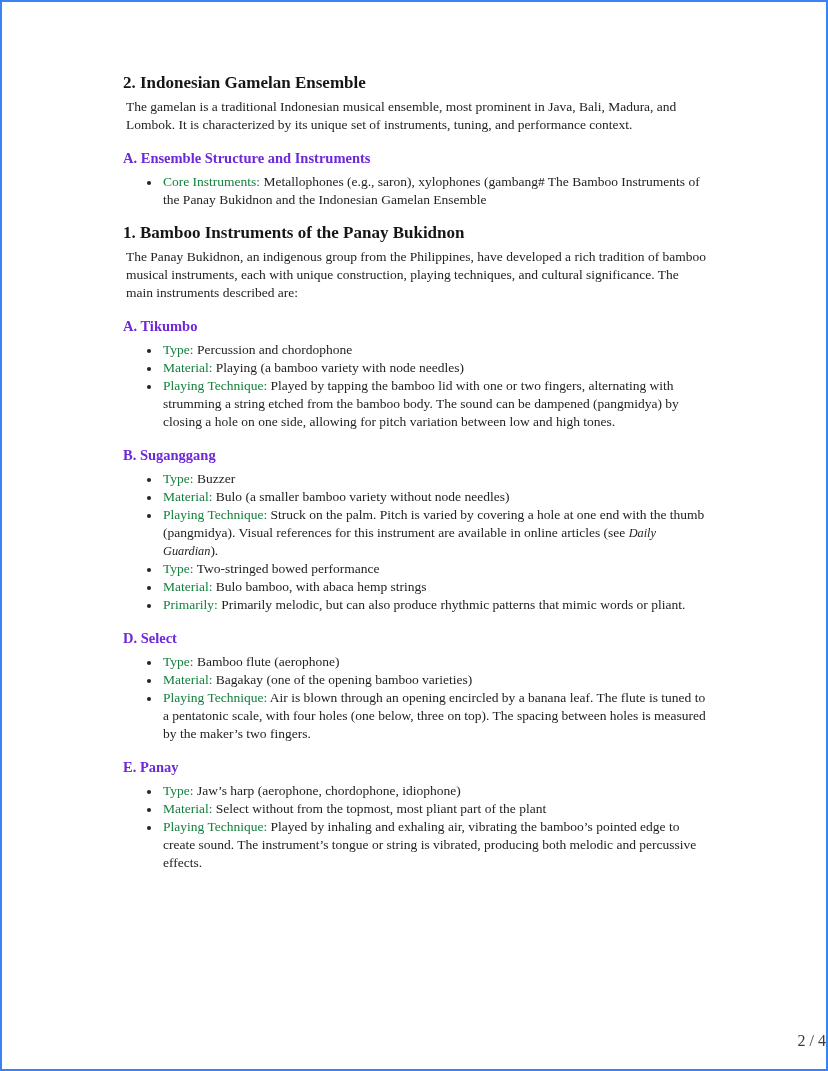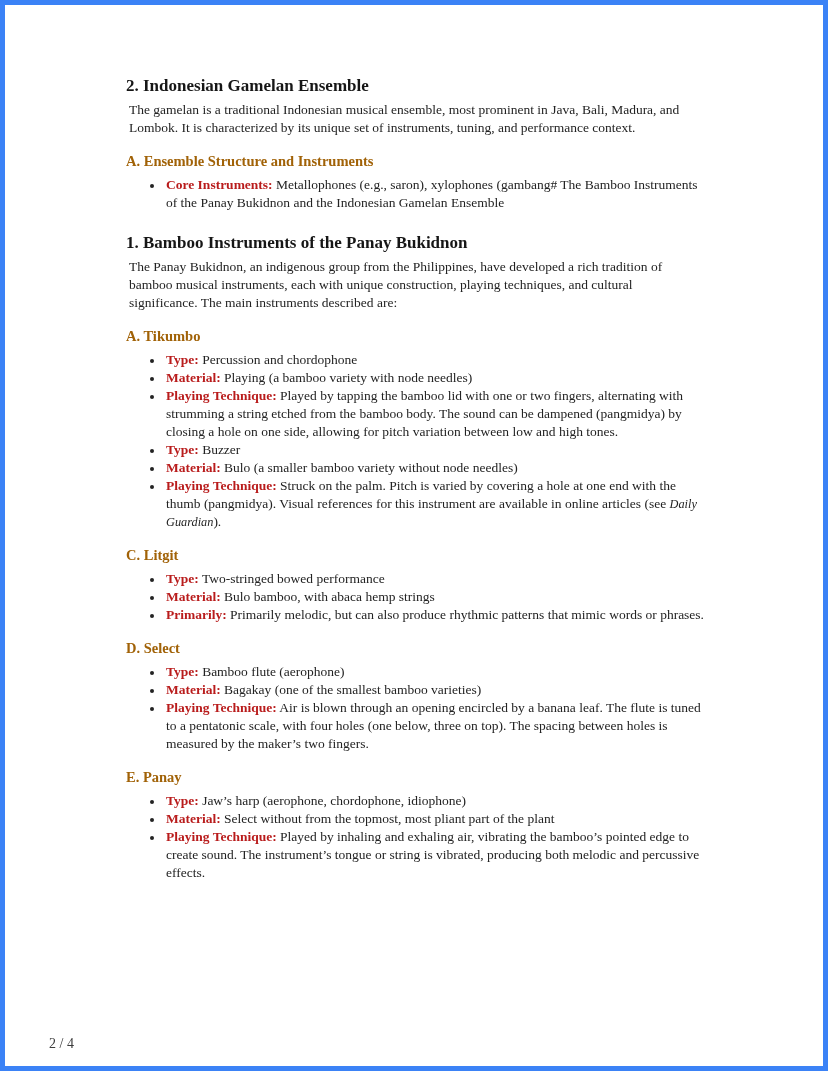--- a/index.html
+++ b/index.html
@@ -8,69 +8,68 @@
       width: 828px;
       height: 1071px;
       background: #f6f6f6;
       font-family: "Liberation Serif", "DejaVu Serif", serif;
     }
     .page {
       position: relative;
       width: 828px;
       height: 1071px;
       background: #ffffff;
-      border: 5px solid #3b82f6;
+      border: 2px solid #3b82f6;
       overflow: hidden;
     }
     .content {
       position: absolute;
       top: 70px;
       left: 120px;
       right: 116px;
       color: #232323;
       font-size: 13.5px;
       line-height: 18px;
     }
     h1.doc-h1 {
       font-size: 17px;
       line-height: 22px;
       margin: 0 0 4px 1px;
       color: #161616;
       font-weight: bold;
     }
-    h1.doc-h1.later { margin-top: 20px; }
+    h1.doc-h1.later { margin-top: 13px; }
     p.doc-p { margin: 4px; }
     h2.doc-h2 {
       font-size: 14.5px;
       line-height: 17px;
       margin: 16px 0 6px 1px;
-      color: #a16207;
+      color: #6d28d9;
       font-weight: bold;
     }
     ul.doc-list {
       margin: 0;
       padding: 0 0 0 39px;
     }
     ul.doc-list li {
       margin: 0;
       padding-left: 2px;
     }
     ul.doc-list li::marker { font-size: 12px; }
-    strong.lbl { font-weight: bold; color: #b91c1c; }
+    strong.lbl { font-weight: normal; color: #15803d; }
     em.cite { font-style: italic; font-size: 12.3px; }
     .footer {
       position: absolute;
       top: 1033px;
       left: 0;
       right: 0;
-      text-align: left;
-      font-size: 14px;
+      text-align: right;
+      font-size: 16px;
       line-height: 12px;
       color: #3c3c3c;
-      padding-left: 44px;
     }
   </style>
 </head>
 <body>
 
 <div class="page">
   <div class="content">
 
     <h1 class="doc-h1">2. Indonesian Gamelan Ensemble</h1>
     <p class="doc-p">The gamelan is a traditional Indonesian musical ensemble, most prominent in Java, Bali, Madura, and Lombok. It is characterized by its unique set of instruments, tuning, and performance context.</p>
@@ -86,41 +85,41 @@
     <section>
       <h2 class="doc-h2">A. Tikumbo</h2>
       <ul class="doc-list">
         <li><strong class="lbl">Type:</strong><span> Percussion and chordophone</span></li>
         <li><strong class="lbl">Material:</strong><span> Playing (a bamboo variety with node needles)</span></li>
         <li><strong class="lbl">Playing Technique:</strong><span> Played by tapping the bamboo lid with one or two fingers, alternating with strumming a string etched from the bamboo body. The sound can be dampened (pangmidya) by closing a hole on one side, allowing for pitch variation between low and high tones.</span></li>
       </ul>
     </section>
 
     <section>
+      <h2 class="doc-h2">B. Suganggang</h2>
       <ul class="doc-list">
         <li><strong class="lbl">Type:</strong><span> Buzzer</span></li>
         <li><strong class="lbl">Material:</strong><span> Bulo (a smaller bamboo variety without node needles)</span></li>
         <li><strong class="lbl">Playing Technique:</strong><span> Struck on the palm. Pitch is varied by covering a hole at one end with the thumb (pangmidya). Visual references for this instrument are available in online articles (see </span><em class="cite">Daily Guardian</em><span>).</span></li>
       </ul>
     </section>
 
     <section>
-      <h2 class="doc-h2">C. Litgit</h2>
       <ul class="doc-list">
         <li><strong class="lbl">Type:</strong><span> Two-stringed bowed performance</span></li>
         <li><strong class="lbl">Material:</strong><span> Bulo bamboo, with abaca hemp strings</span></li>
-        <li><strong class="lbl">Primarily:</strong><span> Primarily melodic, but can also produce rhythmic patterns that mimic words or phrases.</span></li>
+        <li><strong class="lbl">Primarily:</strong><span> Primarily melodic, but can also produce rhythmic patterns that mimic words or pliant.</span></li>
       </ul>
     </section>
 
     <section>
       <h2 class="doc-h2">D. Select</h2>
       <ul class="doc-list">
         <li><strong class="lbl">Type:</strong><span> Bamboo flute (aerophone)</span></li>
-        <li><strong class="lbl">Material:</strong><span> Bagakay (one of the smallest bamboo varieties)</span></li>
+        <li><strong class="lbl">Material:</strong><span> Bagakay (one of the opening bamboo varieties)</span></li>
         <li><strong class="lbl">Playing Technique:</strong><span> Air is blown through an opening encircled by a banana leaf. The flute is tuned to a pentatonic scale, with four holes (one below, three on top). The spacing between holes is measured by the maker’s two fingers.</span></li>
       </ul>
     </section>
 
     <section>
       <h2 class="doc-h2">E. Panay</h2>
       <ul class="doc-list">
         <li><strong class="lbl">Type:</strong><span> Jaw’s harp (aerophone, chordophone, idiophone)</span></li>
         <li><strong class="lbl">Material:</strong><span> Select without from the topmost, most pliant part of the plant</span></li>
         <li><strong class="lbl">Playing Technique:</strong><span> Played by inhaling and exhaling air, vibrating the bamboo’s pointed edge to create sound. The instrument’s tongue or string is vibrated, producing both melodic and percussive effects.</span></li>

